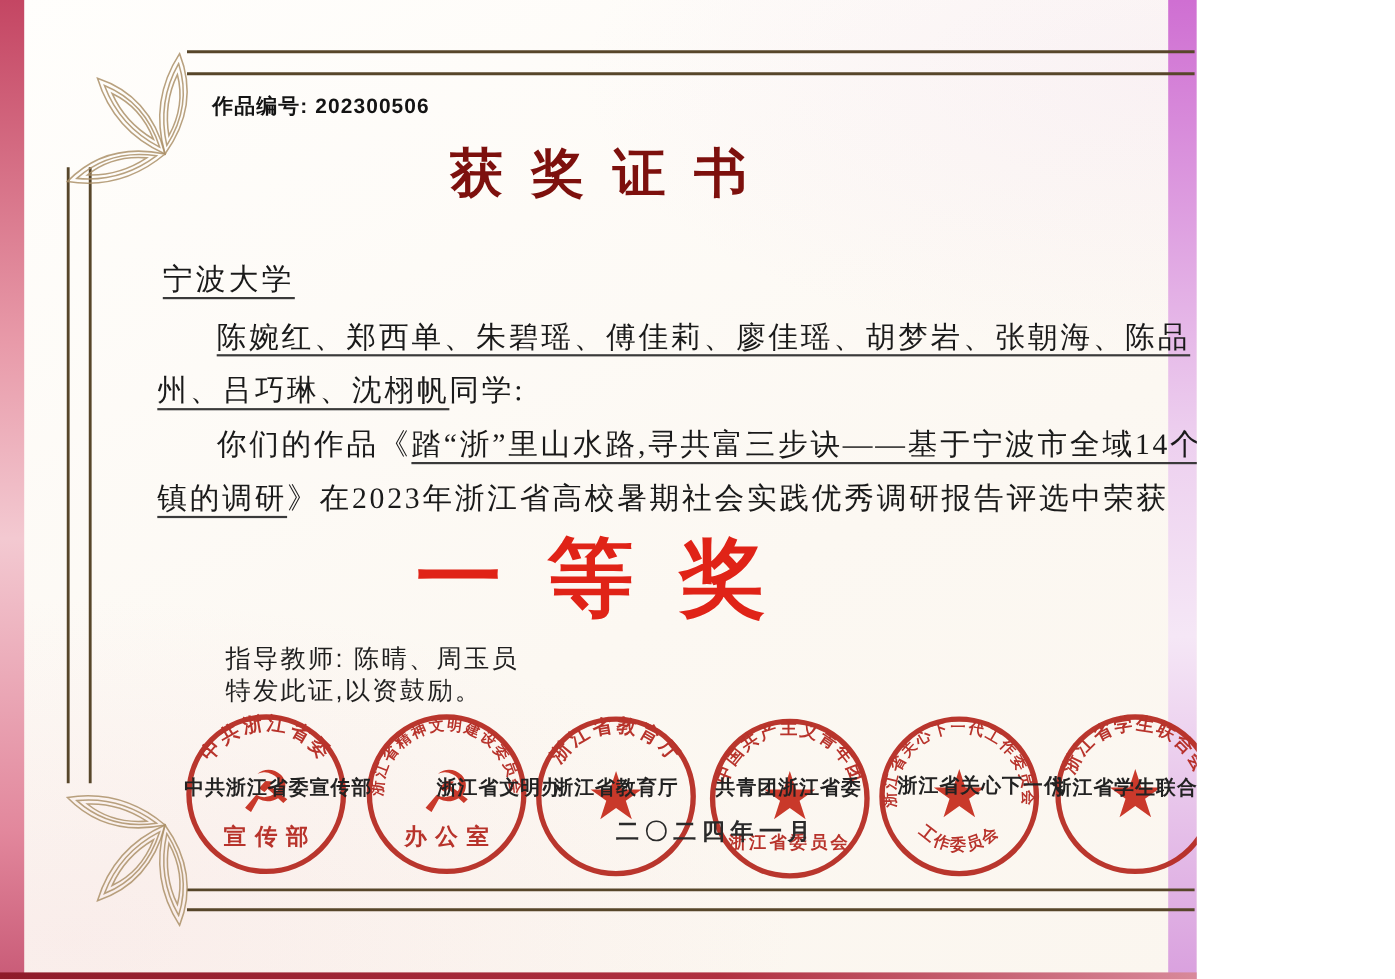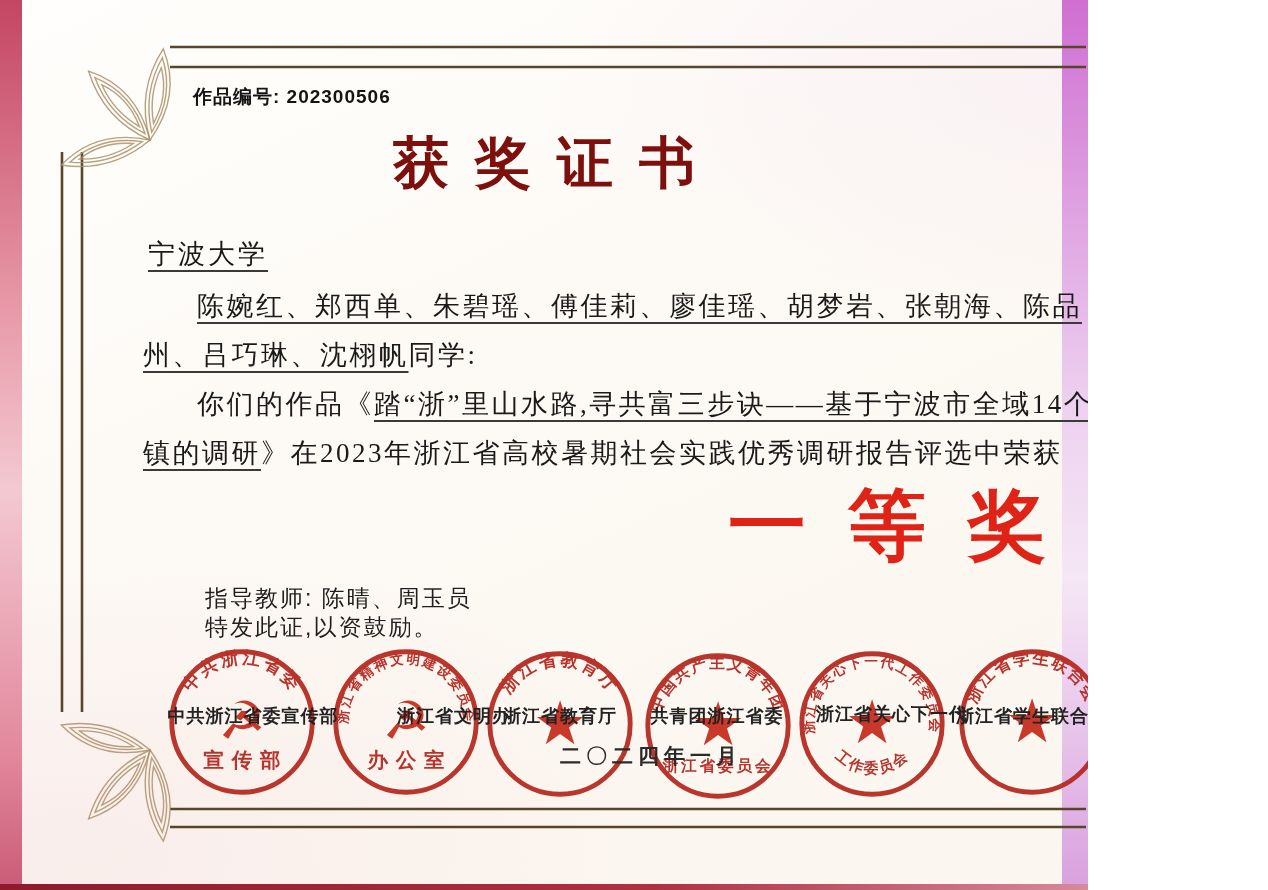--- a/index.html
+++ b/index.html
@@ -17,29 +17,29 @@
     background:linear-gradient(180deg,#cf6fd2 0%,#edd0ef 45%,#f5e7f6 65%,#d9a0de 100%);}
   .edge-bottom{left:0;bottom:0;width:100%;height:6px;
     background:linear-gradient(90deg,#8e1b2a,#b03040 60%,#d8899a);}
   
   svg.frame{left:0;top:0;}
   .frame line{stroke:#57462a;stroke-width:2.6;}
   .frame .leafline{fill:none;stroke:#ab9168;stroke-width:1.4;opacity:.85;}
   
   .work-number{left:193px;top:84px;font-family:"Liberation Sans","DejaVu Sans",sans-serif;
     font-weight:bold;font-size:19px;color:#141414;letter-spacing:1px;}
-  .title{left:0;right:0;top:126px;text-align:center;font-size:56px;font-weight:bold;
+  .title{left:0;right:0;top:126px;text-align:center;font-size:48px;font-weight:bold;
     color:#7d100d;letter-spacing:26px;padding-left:26px;}
   .university{left:148px;top:236px;font-size:27px;color:#1a1a1a;letter-spacing:3px;}
   .u{text-decoration:underline;text-decoration-thickness:1.5px;text-underline-offset:7px;
     text-decoration-color:#3a3a3a;}
   .bodytext{left:143px;top:282px;width:990px;font-size:27px;line-height:49px;
     color:#1a1a1a;letter-spacing:2.5px;}
   .bodytext p{margin:0;text-indent:2em;}
-  .award{left:0;right:0;top:474px;text-align:right;font-size:78px;font-weight:900;
+  .award{left:0;right:0;top:474px;text-align:center;font-size:78px;font-weight:900;
     color:#e02317;letter-spacing:42px;padding-left:28px;
     font-family:"Liberation Sans","DejaVu Sans",sans-serif;}
   .advisor{left:205px;top:583px;}
   .issue{left:205px;top:612px;}
   .blackline{font-family:"Liberation Sans","DejaVu Sans",sans-serif;font-weight:normal;
     font-size:23px;color:#1f1f1f;letter-spacing:2px;}
   
   .seal{width:156px;height:156px;opacity:.93;}
   .seal .ring{fill:none;stroke:#b5281f;stroke-width:5;}
   .seal text{fill:#b3251d;font-family:"Liberation Sans","DejaVu Sans",sans-serif;font-weight:bold;}

